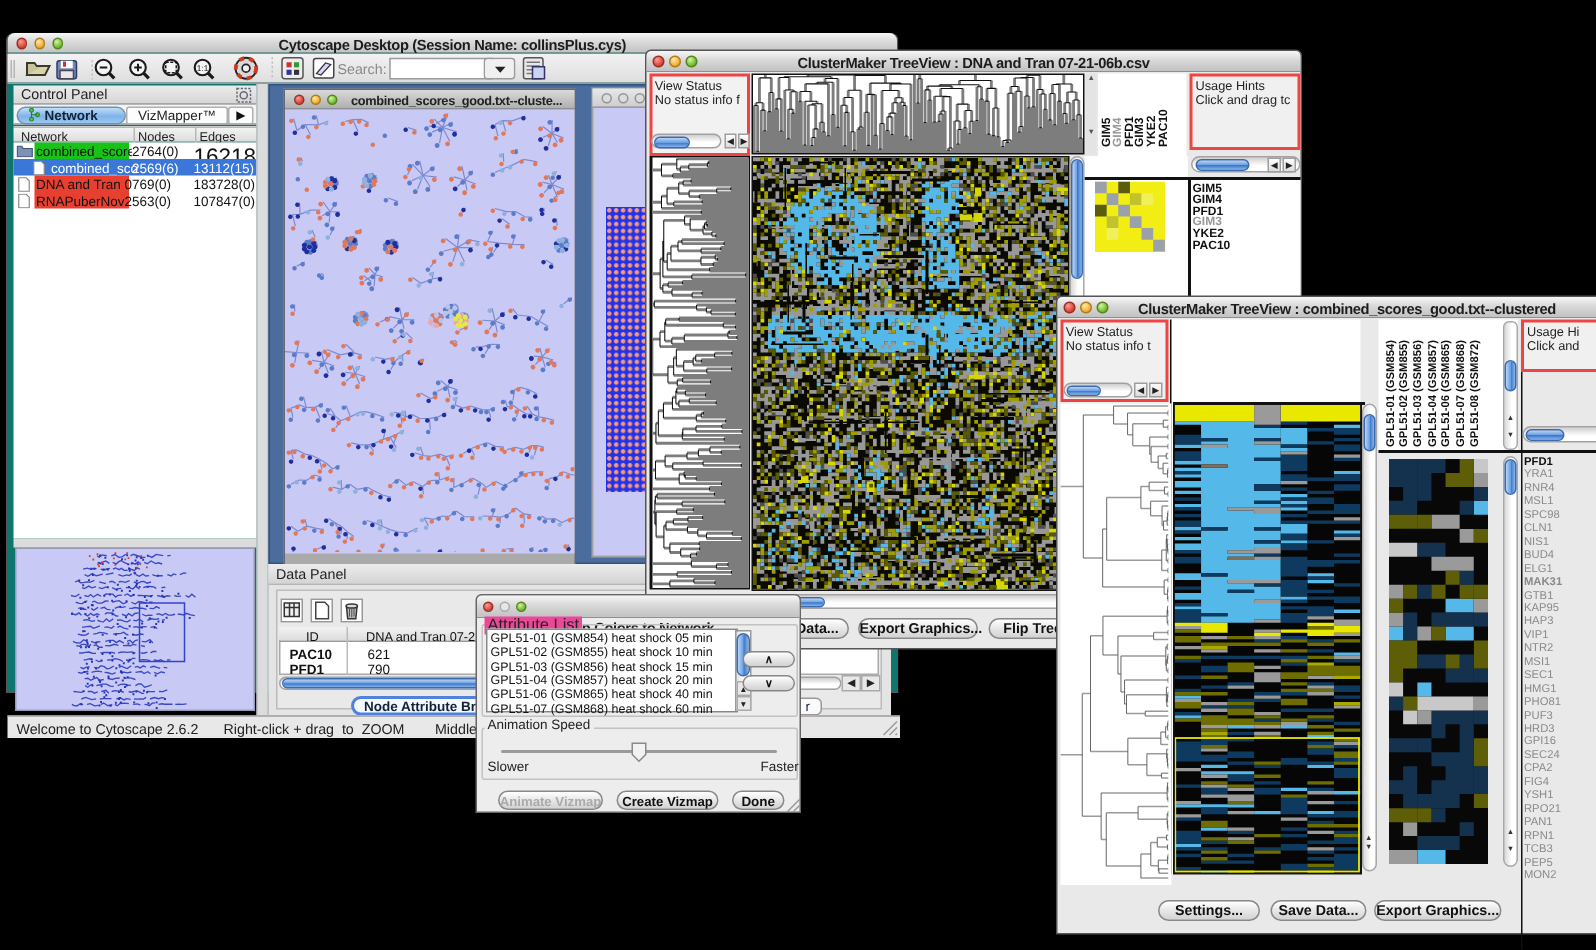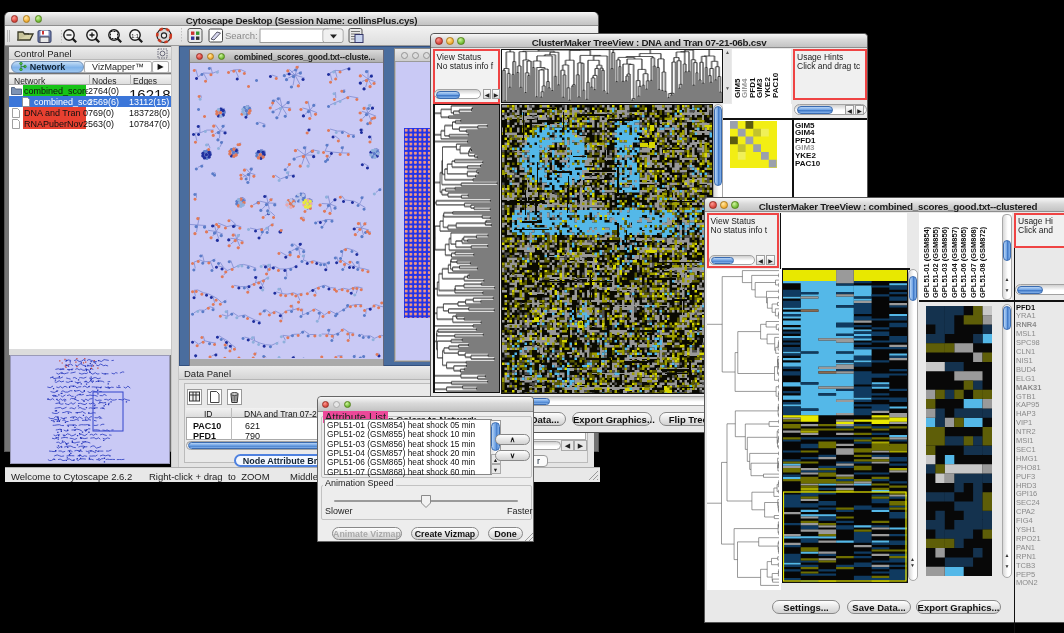--- a/index.html
+++ b/index.html
@@ -12,21 +12,21 @@
 .pillbtn{position:absolute;background:linear-gradient(#fff,#e9e9e9 45%,#d2d2d2);border:1px solid #888;border-radius:9px;
  font-weight:bold;color:#111;text-align:center;white-space:nowrap}
 .panelbox{position:absolute;background:#ebebeb;border:2px solid #ef4444}
 .sl-track{position:absolute;background:linear-gradient(#cfcfcf,#fff 60%);border:1px solid #a2a2a2;border-radius:6px}
 .sl-thumb{position:absolute;background:linear-gradient(#b8d4f4,#6ba0e4 50%,#3e77c6 55%,#86b4ec);border:1px solid #3a6bb0;border-radius:5px}
 .vthumb{position:absolute;background:linear-gradient(90deg,#b8d4f4,#6ba0e4 50%,#3e77c6 55%,#86b4ec);border:1px solid #3a6bb0;border-radius:5px}
 .arrbtn{position:absolute;background:linear-gradient(#fdfdfd,#dcdcdc);border:1px solid #9e9e9e;color:#222;text-align:center}
 svg{display:block}
 </style></head>
 <body>
-<div class="abs" style="left:4px;top:12px;width:595px;height:440px;background:#737373;border-radius:5px 5px 0 0;border:1px solid #555;border-top:none">
+<div class="abs" style="left:4px;top:22px;width:595px;height:440px;background:#0f766e;border-radius:5px 5px 0 0;border:1px solid #555;border-top:none">
     <div class="abs tbar" style="left:0;top:0;width:100%;height:14px;border-radius:5px 5px 0 0"></div>
     <div class="abs lights">
       <span class="lr" style="left:5.5px;top:3.2px"></span>
       <span class="ly" style="left:17.5px;top:3.2px"></span>
       <span class="lg" style="left:29.5px;top:3.2px"></span>
     </div>
     <div class="abs wtitle" style="left:0;top:2.5px;width:100%;font-size:9.8px">Cytoscape Desktop (Session Name: collinsPlus.cys)</div>
     <div class="abs" style="left:0;top:14px;width:100%;height:20px;background:linear-gradient(#f2f2f2,#dedede);border-bottom:1px solid #9a9a9a"></div>
     <svg class="abs" style="left:0;top:14px" width="595" height="20">
 <g stroke="#b5b5b5">
@@ -379,21 +379,21 @@
     </div>
     <div class="abs" style="left:297px;top:16px;width:10px;height:86px;background:linear-gradient(90deg,#d8d8d8,#fff 60%);border:1px solid #a8a8a8;border-radius:4px"></div>
     <div class="vthumb abs" style="left:298px;top:42px;width:8px;height:21px"></div>
     <div class="abs" style="left:297.5px;top:76px;width:9px;height:24px;font-size:5px;color:#333;text-align:center;line-height:11px">▲<br>▼</div>
     <div class="abs" style="left:297px;top:106px;width:10px;height:274px;background:linear-gradient(90deg,#d8d8d8,#fff 60%);border:1px solid #a8a8a8;border-radius:5px"></div>
     <div class="vthumb abs" style="left:298px;top:108px;width:8px;height:24px"></div>
     <div class="abs" style="left:297.5px;top:352px;width:9px;height:24px;font-size:5px;color:#333;text-align:center;line-height:11px">▲<br>▼</div>
     <div class="abs" style="left:308.5px;top:15px;width:1.5px;height:578px;background:#111"></div>
     <span class="abs" style="left:311px;top:104.5px;font-size:7.5px;font-weight:bold;color:#111">PFD1</span>
     <span class="abs" style="left:311px;top:113.4px;font-size:7.5px;font-weight:normal;color:#8a8a8a">YRA1</span>
-    <span class="abs" style="left:311px;top:122.3px;font-size:7.5px;font-weight:bold;color:#8a8a8a">RNR4</span>
+    <span class="abs" style="left:311px;top:122.3px;font-size:7.5px;font-weight:normal;color:#8a8a8a">RNR4</span>
     <span class="abs" style="left:311px;top:131.2px;font-size:7.5px;font-weight:normal;color:#8a8a8a">MSL1</span>
     <span class="abs" style="left:311px;top:140.1px;font-size:7.5px;font-weight:normal;color:#8a8a8a">SPC98</span>
     <span class="abs" style="left:311px;top:149px;font-size:7.5px;font-weight:normal;color:#8a8a8a">CLN1</span>
     <span class="abs" style="left:311px;top:157.9px;font-size:7.5px;font-weight:normal;color:#8a8a8a">NIS1</span>
     <span class="abs" style="left:311px;top:166.8px;font-size:7.5px;font-weight:normal;color:#8a8a8a">BUD4</span>
     <span class="abs" style="left:311px;top:175.7px;font-size:7.5px;font-weight:normal;color:#8a8a8a">ELG1</span>
     <span class="abs" style="left:311px;top:184.6px;font-size:7.5px;font-weight:bold;color:#8a8a8a">MAK31</span>
     <span class="abs" style="left:311px;top:193.5px;font-size:7.5px;font-weight:normal;color:#8a8a8a">GTB1</span>
     <span class="abs" style="left:311px;top:202.4px;font-size:7.5px;font-weight:normal;color:#8a8a8a">KAP95</span>
     <span class="abs" style="left:311px;top:211.3px;font-size:7.5px;font-weight:normal;color:#8a8a8a">HAP3</span>

